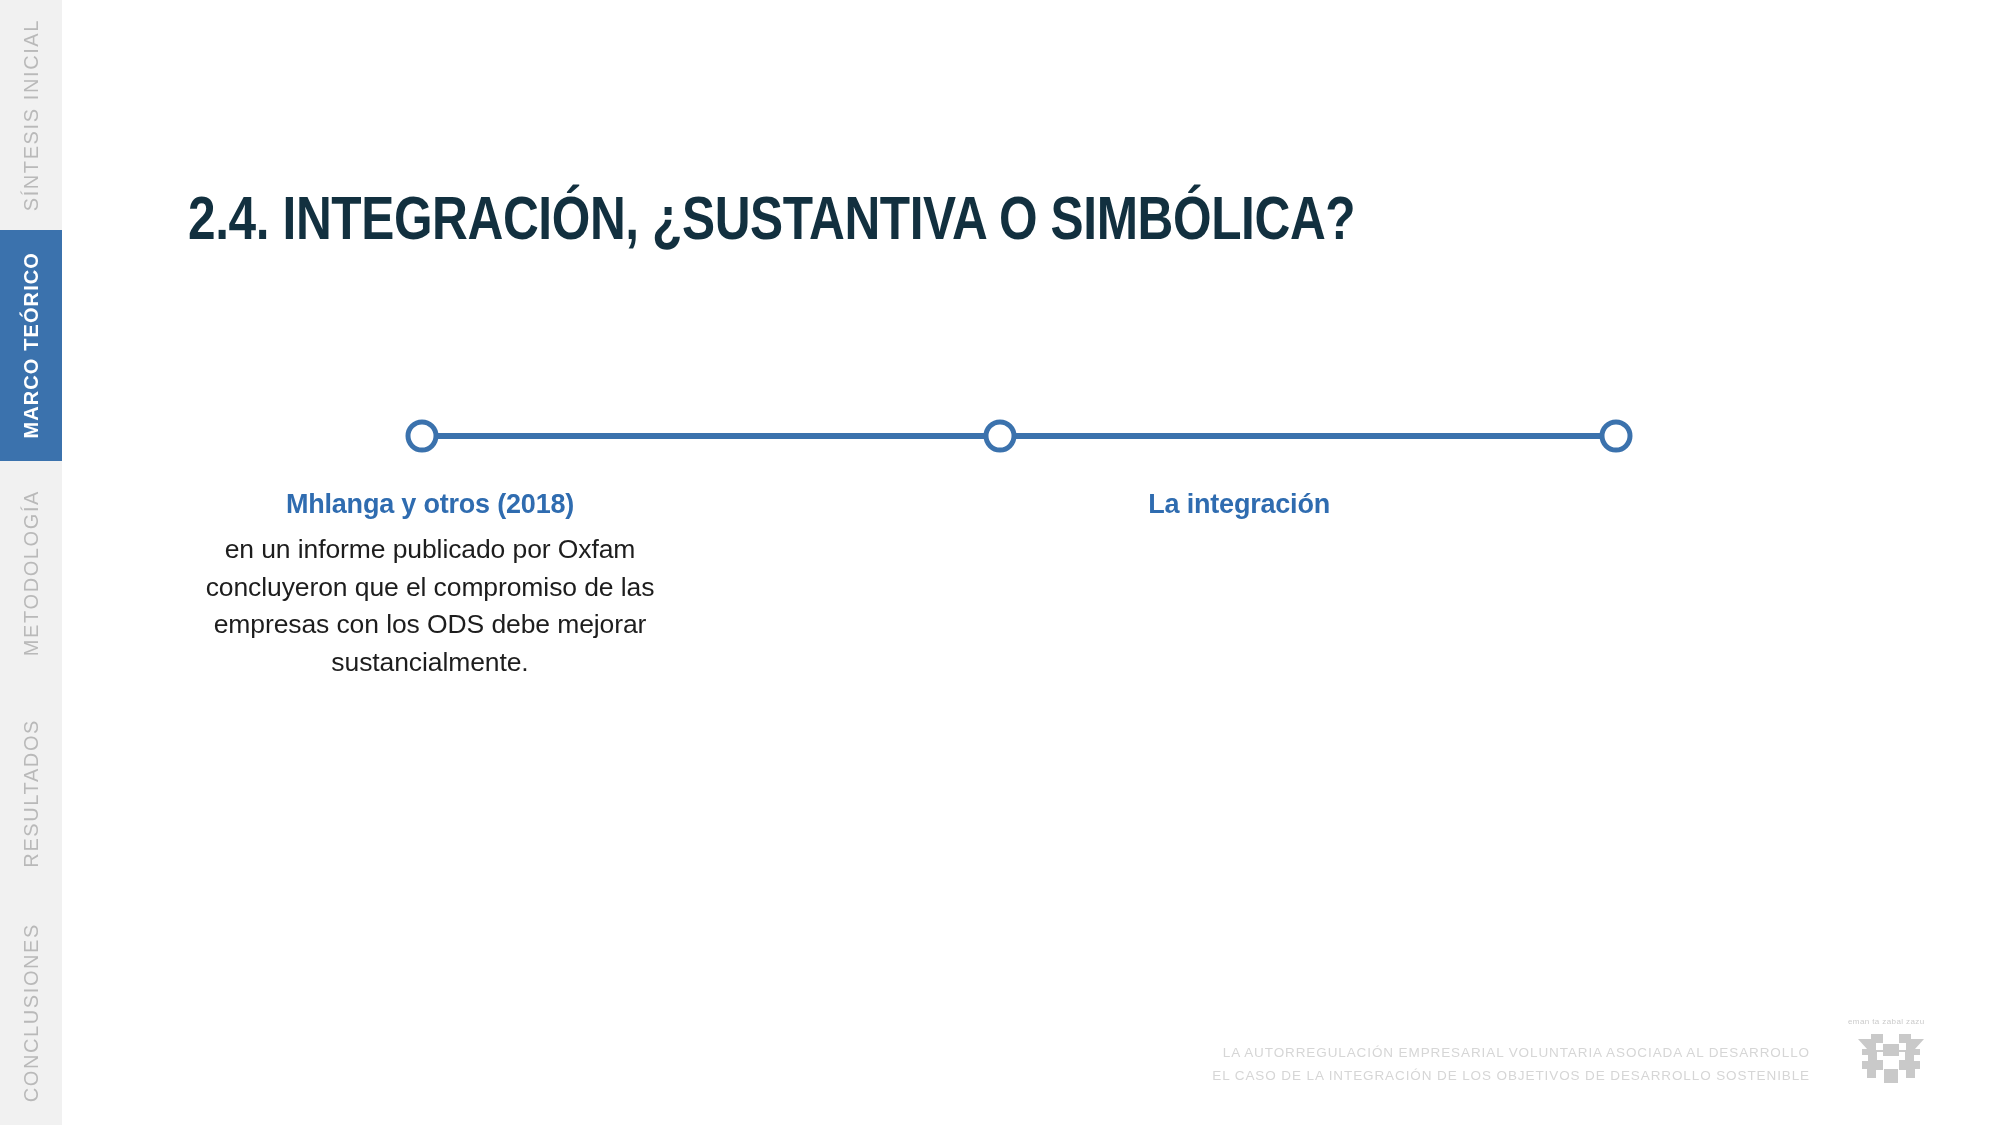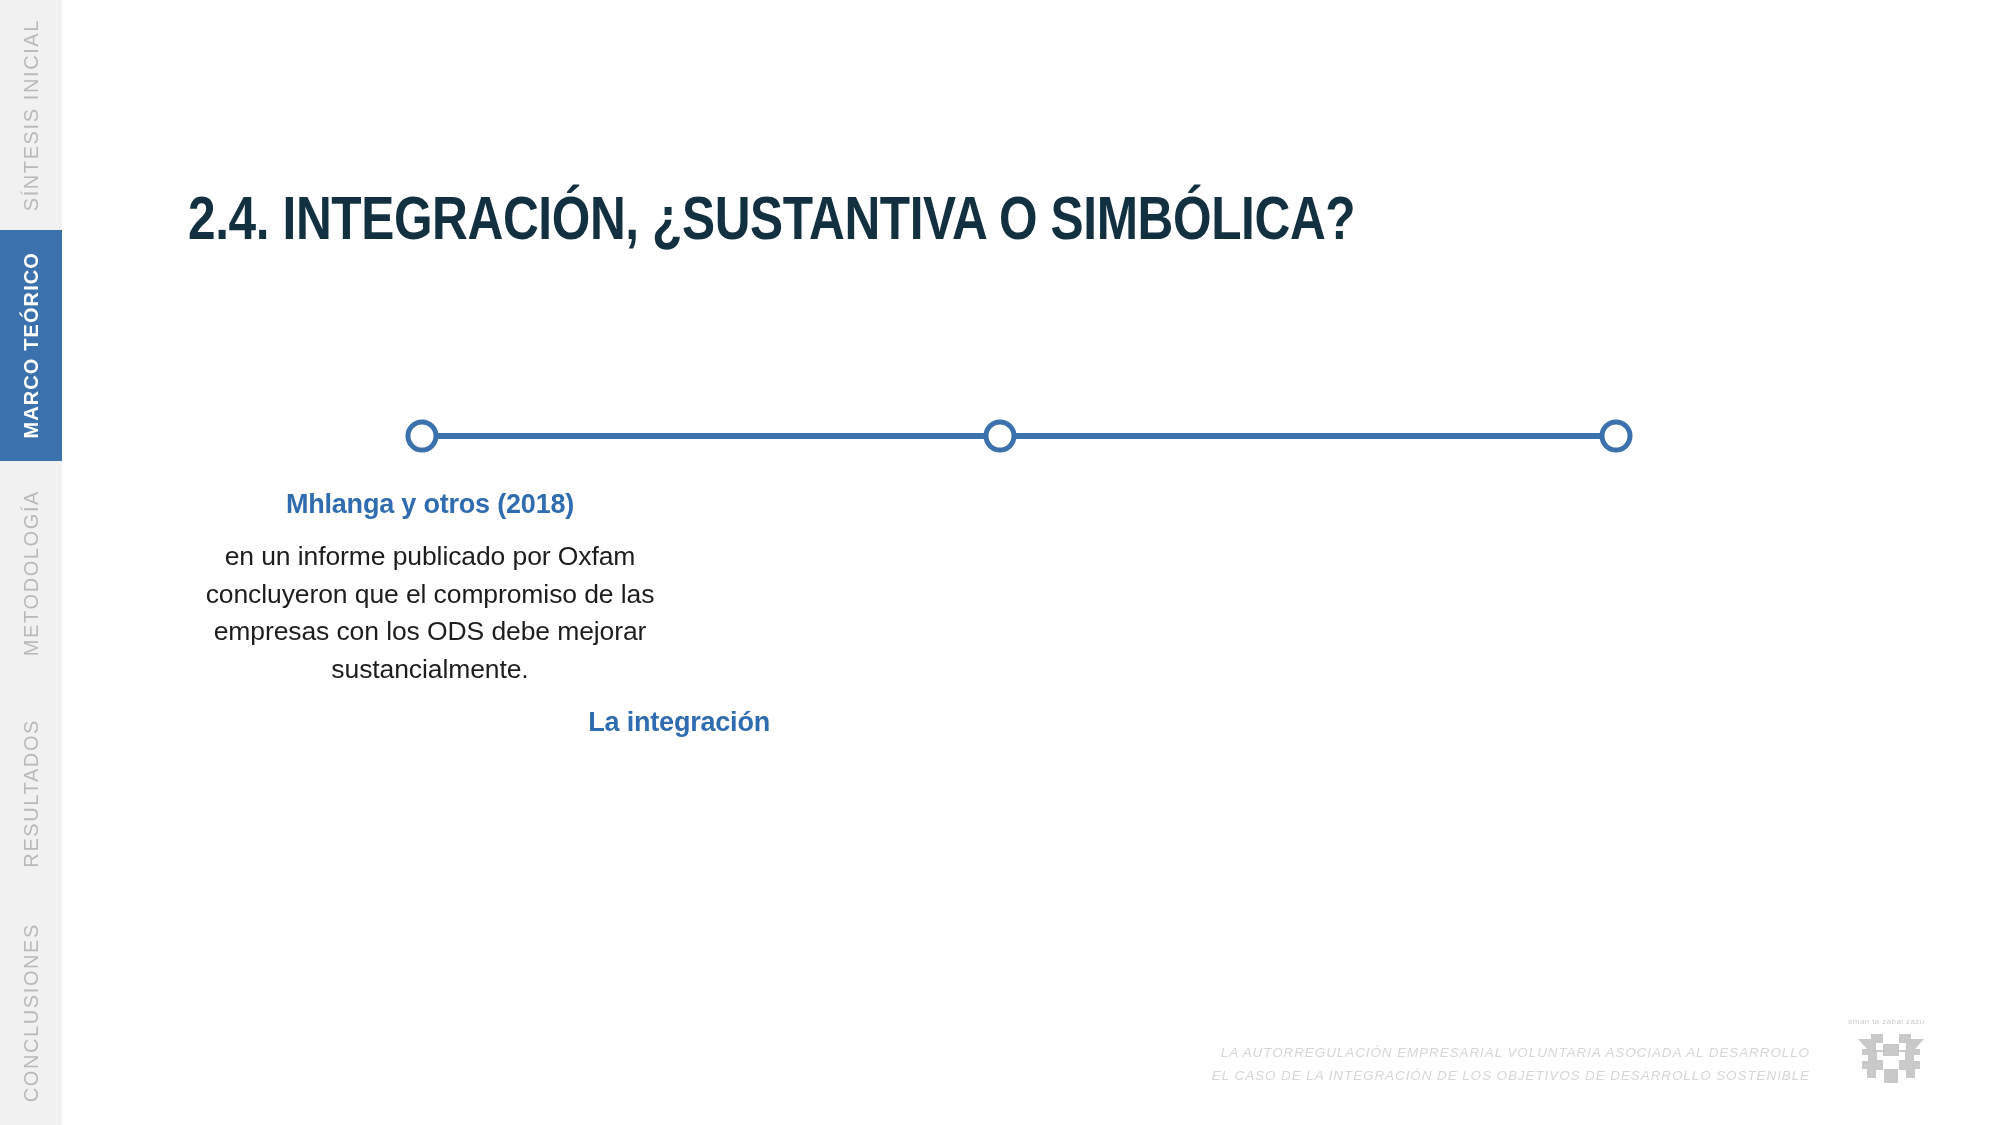--- a/index.html
+++ b/index.html
@@ -88,21 +88,21 @@
   }
   #timeline svg { display: block; }
 
   
   #columns {
     position: absolute;
     left: 150px;
     top: 487px;
     width: 1750px;
     display: flex;
-    flex-direction: column;
+    flex-direction: row;
     align-items: flex-start;
   }
   .col {
     text-align: center;
     box-sizing: border-box;
   }
   .col-1 { width: 560px; padding: 0 12px; }
   .col-2 { width: 520px; padding: 0 24px; margin-left: 22px; }
   .col-3 { width: 580px; padding: 0 8px; margin-left: 48px; text-align: right; }
 
@@ -114,39 +114,39 @@
     line-height: 1.3;
     margin: 0 0 6px 0;
     letter-spacing: -0.2px;
   }
   .col-body {
     color: #1d1d1d;
     font-family: "Liberation Sans", sans-serif;
     font-size: 26.5px;
     font-weight: 400;
     line-height: 1.42;
-    margin: 16px;
+    margin: 9px;
     letter-spacing: -0.1px;
   }
 
   
   #footer {
     position: absolute;
     right: 190px;
     bottom: 38px;
     text-align: right;
     color: #d6d6d6;
     font-family: "Liberation Sans", sans-serif;
     font-size: 13.5px;
     letter-spacing: 0.9px;
     line-height: 1.72;
     text-transform: uppercase;
     white-space: nowrap;
   }
-  #footer div { display: block; font-style: italic; }
+  #footer div { display: block; }
 
   
   #logo {
     position: absolute;
     right: 32px;
     bottom: 30px;
     width: 120px;
     height: 78px;
     display: flex;
     flex-direction: column;

